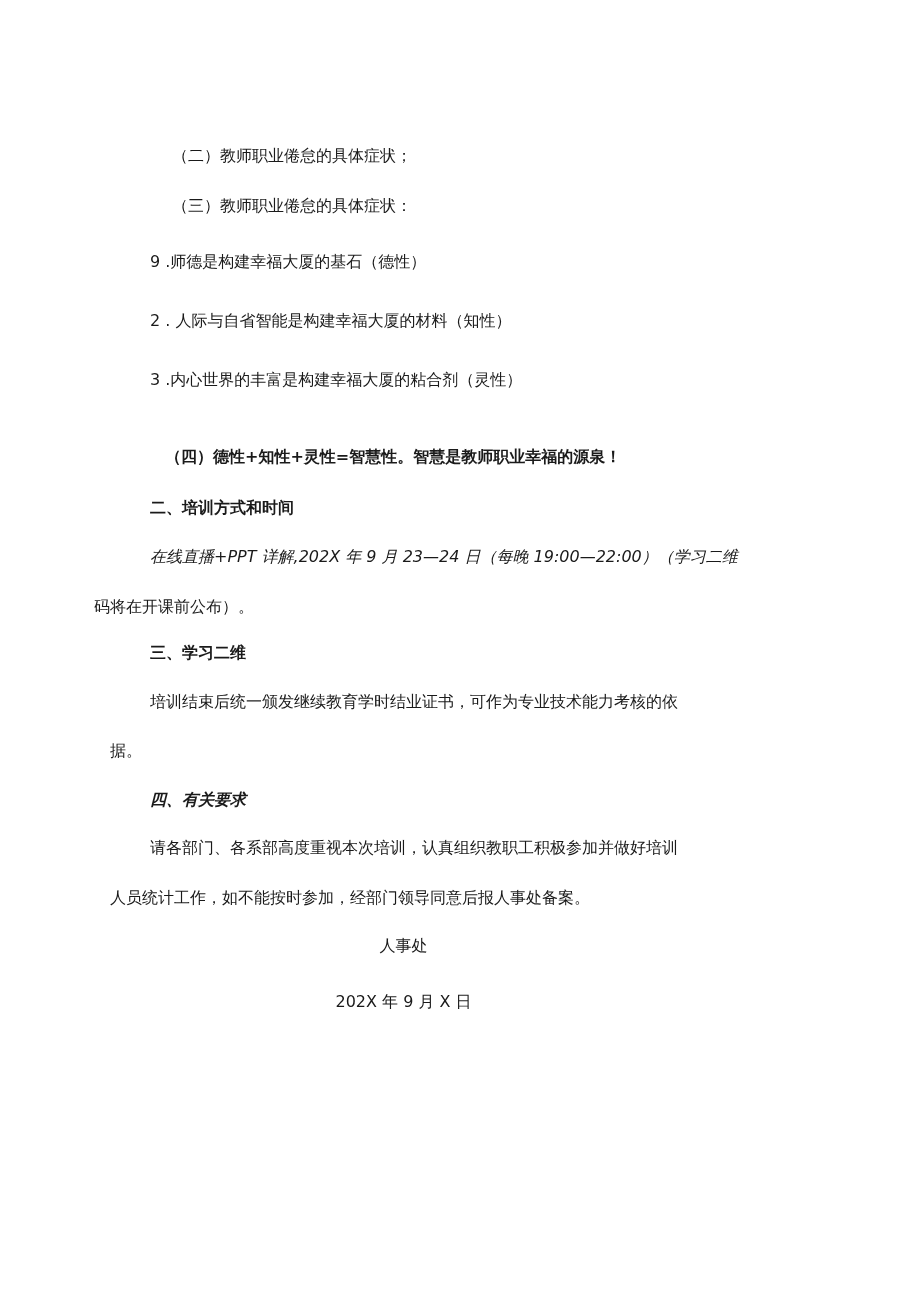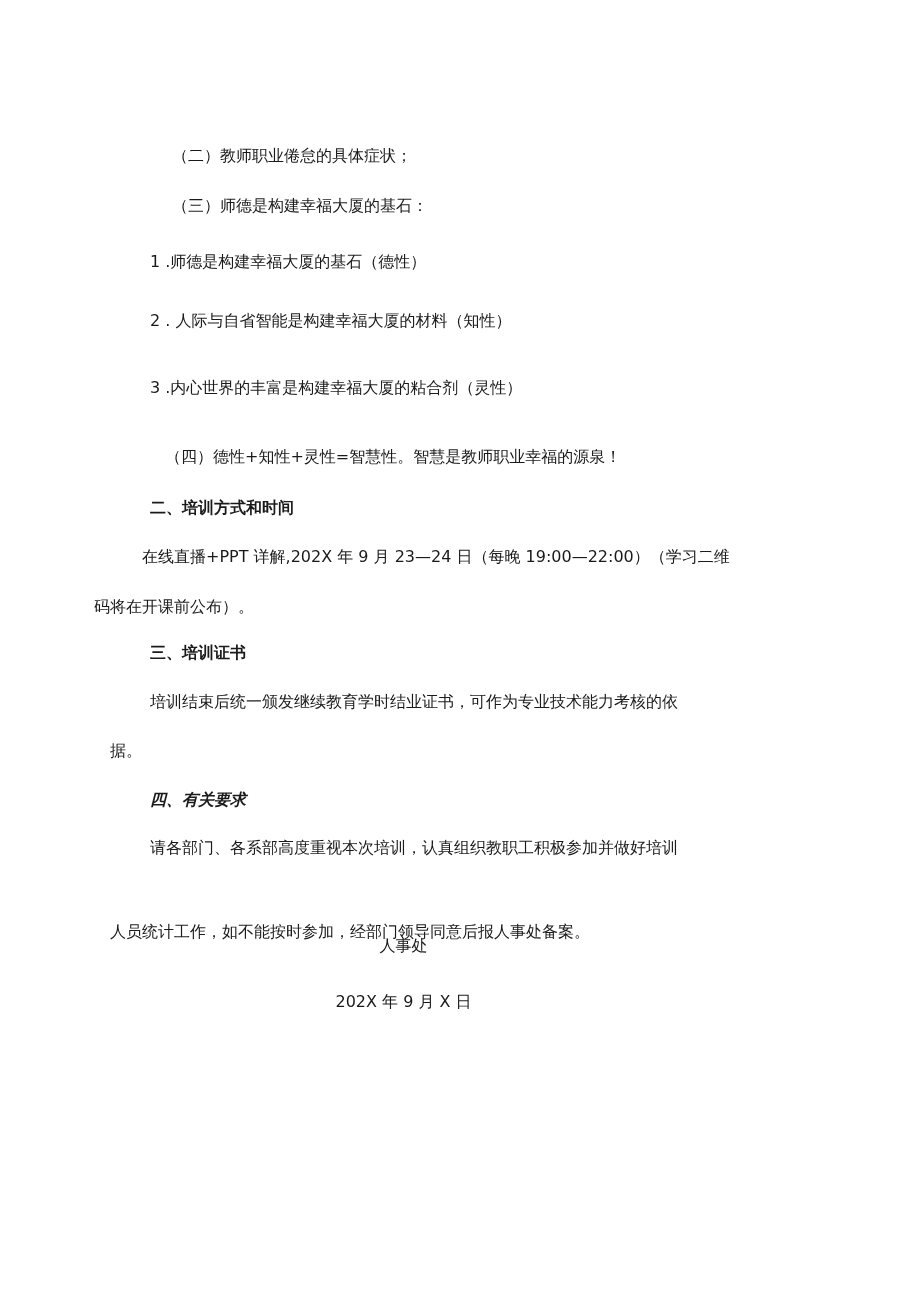--- a/index.html
+++ b/index.html
@@ -7,35 +7,35 @@
          font-family: "DejaVu Sans", "Liberation Sans", sans-serif; color: #1a1a1a; }
   .line { position: absolute; white-space: nowrap; font-size: 16px; line-height: 24px; }
   .bold { font-weight: bold; }
   .center { left: 0; width: 807px; text-align: center; }
 </style>
 </head>
 <body>
 
 <div>
   <div class="line" style="left:172px; top:144px;">（二）教师职业倦怠的具体症状；</div>
-  <div class="line" style="left:172px; top:194px;">（三）师德是构建幸福大厦的基石：</div>
+  <div class="line" style="left:172px; top:194px;">（三）教师职业倦怠的具体症状：</div>
 
-  <div class="line" style="left:150px; top:250px;">1  .师德是构建幸福大厦的基石（德性）</div>
+  <div class="line" style="left:150px; top:250px;">9  .师德是构建幸福大厦的基石（德性）</div>
   <div class="line" style="left:150px; top:309px;">2  . 人际与自省智能是构建幸福大厦的材料（知性）</div>
-  <div class="line" style="left:150px; top:376px;">3  .内心世界的丰富是构建幸福大厦的粘合剂（灵性）</div>
+  <div class="line" style="left:150px; top:368px;">3  .内心世界的丰富是构建幸福大厦的粘合剂（灵性）</div>
 
-  <div class="line" style="left:165px; top:445px;">（四）德性+知性+灵性=智慧性。智慧是教师职业幸福的源泉！</div>
+  <div class="line" style="left:165px; top:445px;font-weight:bold;">（四）德性+知性+灵性=智慧性。智慧是教师职业幸福的源泉！</div>
 
   <div class="line bold" style="left:150px; top:496px;">二、培训方式和时间</div>
-  <div class="line" style="left:142px; top:545px;">在线直播+PPT 详解,202X 年 9 月 23—24 日（每晚 19:00—22:00）（学习二维</div>
+  <div class="line" style="left:150px; top:545px;font-style:italic;">在线直播+PPT 详解,202X 年 9 月 23—24 日（每晚 19:00—22:00）（学习二维</div>
   <div class="line" style="left:94px; top:595px;">码将在开课前公布）。</div>
 
-  <div class="line bold" style="left:150px; top:641px;">三、培训证书</div>
+  <div class="line bold" style="left:150px; top:641px;">三、学习二维</div>
   <div class="line" style="left:150px; top:690px;">培训结束后统一颁发继续教育学时结业证书，可作为专业技术能力考核的依</div>
   <div class="line" style="left:110px; top:739px;">据。</div>
 
   <div class="line bold" style="left:150px; top:788px;font-style:italic;">四、有关要求</div>
   <div class="line" style="left:150px; top:837px;font-family:Liberation Mono, monospace;">请各部门、各系部高度重视本次培训，认真组织教职工积极参加并做好培训</div>
-  <div class="line" style="left:110px; top:886px;margin-top:34px;">人员统计工作，如不能按时参加，经部门领导同意后报人事处备案。</div>
+  <div class="line" style="left:110px; top:886px;">人员统计工作，如不能按时参加，经部门领导同意后报人事处备案。</div>
 
   <div class="line center" style="top:934px;">人事处</div>
   <div class="line center" style="top:990px;">202X 年 9 月 X 日</div>
 </div>
 
 </body></html>

